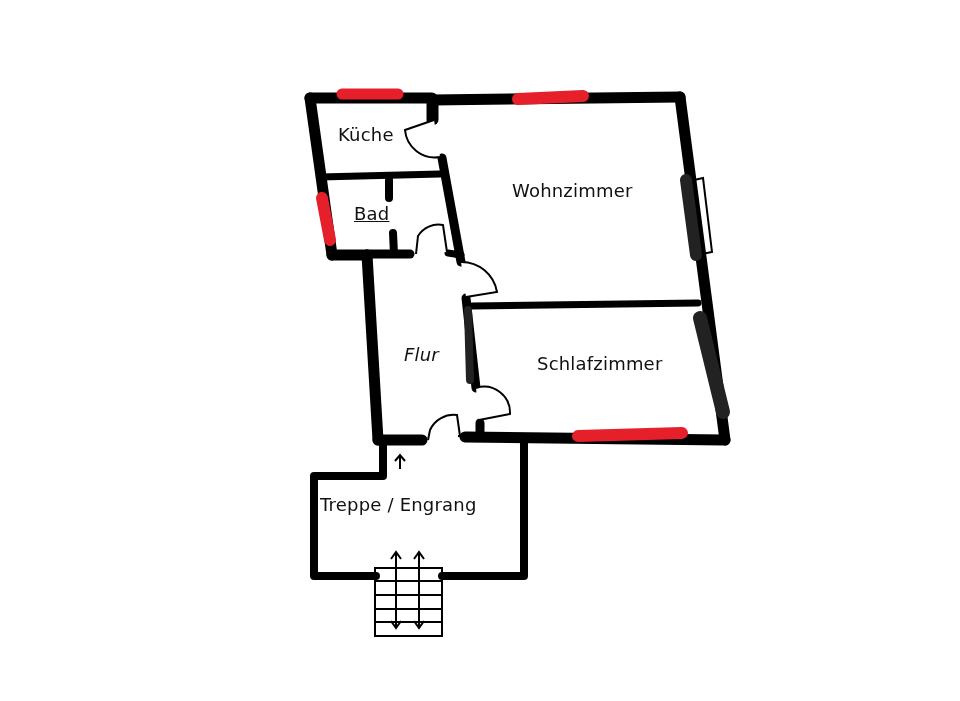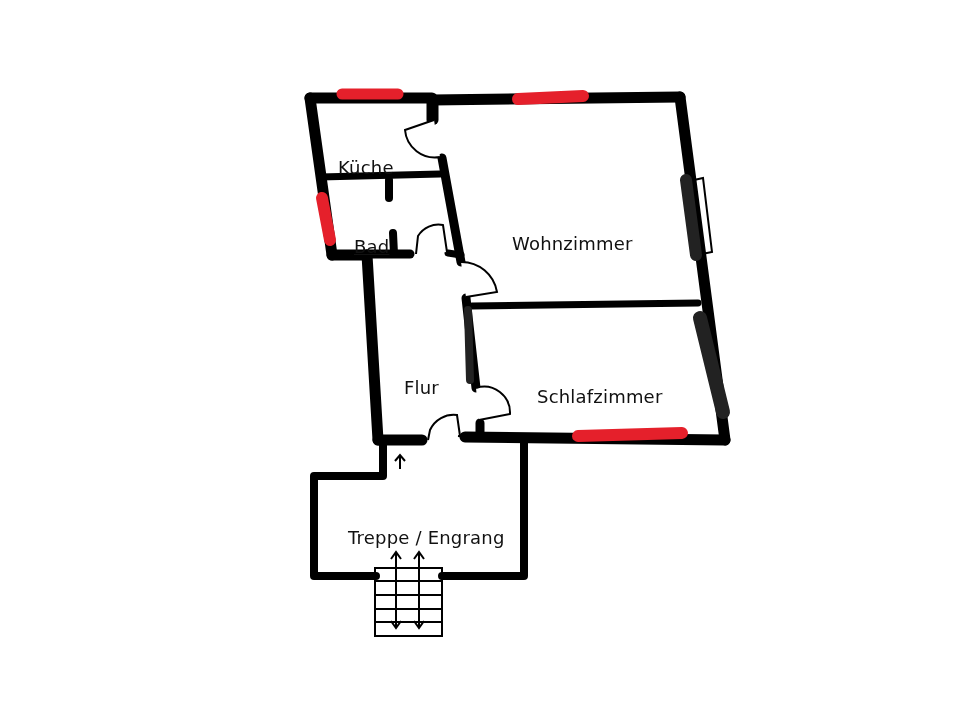--- a/index.html
+++ b/index.html
@@ -3,21 +3,21 @@
 <meta charset="utf-8">
 <style>
   html, body { margin: 0; padding: 0; background: #ffffff; }
   body { width: 960px; height: 701px; overflow: hidden; position: relative; font-family: "DejaVu Sans", sans-serif; }
   #plan { position: absolute; left: 0; top: 0; width: 960px; height: 701px; }
   .wall { stroke: #000; stroke-linecap: round; stroke-linejoin: round; fill: none; }
   .thin { stroke: #000; stroke-width: 2; fill: none; }
   .door { stroke: #000; stroke-width: 2; fill: #fff; }
   .win-red { stroke: #e5202b; stroke-linecap: round; fill: none; }
   .win-dark { stroke: #222; stroke-linecap: round; fill: none; }
-  .label { position: absolute; font-family: "DejaVu Sans", sans-serif; font-size: 18px; color: #111; white-space: nowrap; letter-spacing: 0.2px; margin-top: 33px; }
+  .label { position: absolute; font-family: "DejaVu Sans", sans-serif; font-size: 18px; color: #111; white-space: nowrap; letter-spacing: 0.2px; }
 </style>
 </head>
 <body>
 
 <svg id="plan" viewBox="0 0 960 701" xmlns="http://www.w3.org/2000/svg">
 
   <g>
 
     <path class="wall" stroke-width="11" d="M310,98 L432,98 L432,120"></path>
     <path class="wall" stroke-width="11" d="M432,100 L680,97"></path>
@@ -89,16 +89,16 @@
       <line class="thin" x1="396" y1="553" x2="396" y2="627"></line>
       <line class="thin" x1="419" y1="553" x2="419" y2="627"></line>
       <path class="thin" d="M391,559 L396,552 L401,559 M414,559 L419,552 L424,559"></path>
       <path class="thin" d="M391,621 L396,628 L401,621 M414,621 L419,628 L424,621"></path>
     </g>
   </g>
 </svg>
 
 <div class="label" style="left:338px;top:124px;">Küche</div>
 <div class="label" style="left:354px;top:203px;text-decoration:underline;">Bad</div>
-<div class="label" style="left:512px;top:200px;">Wohnzimmer</div>
-<div class="label" style="left:404px;top:344px;">Flur</div>
+<div class="label" style="left:512px;top:180px;">Wohnzimmer</div>
+<div class="label" style="left:404px;top:344px;font-style:italic;">Flur</div>
 <div class="label" style="left:537px;top:353px;">Schlafzimmer</div>
-<div class="label" style="left:348px;top:494px;">Treppe / Engrang</div>
+<div class="label" style="left:320px;top:494px;">Treppe / Engrang</div>
 
 </body></html>

